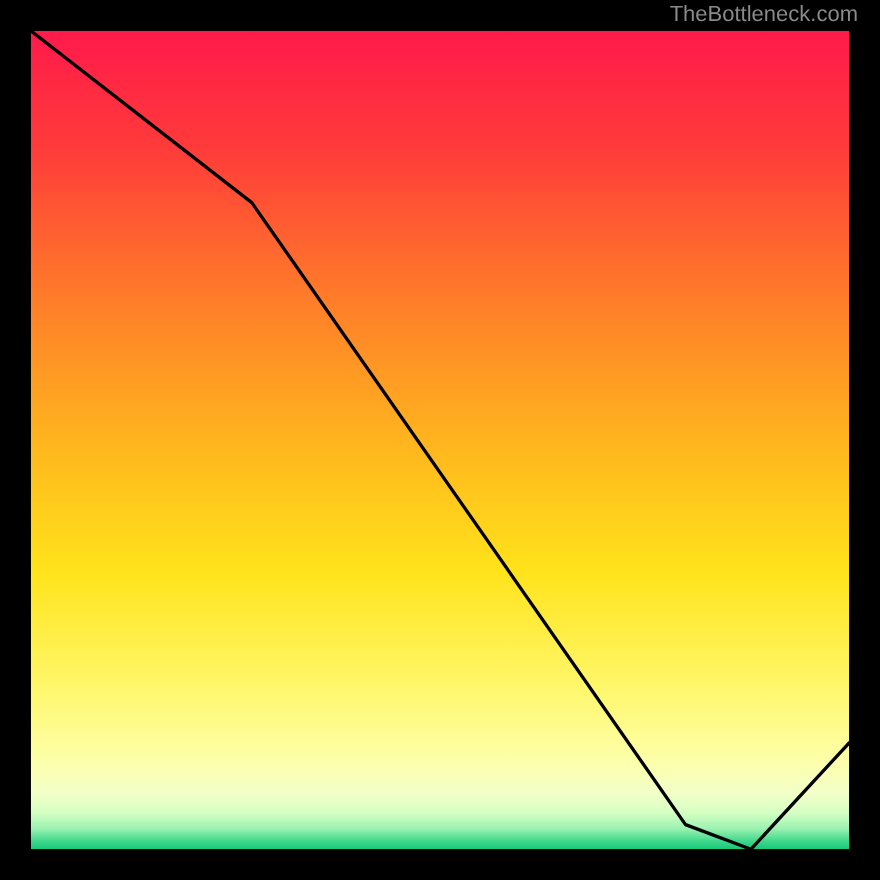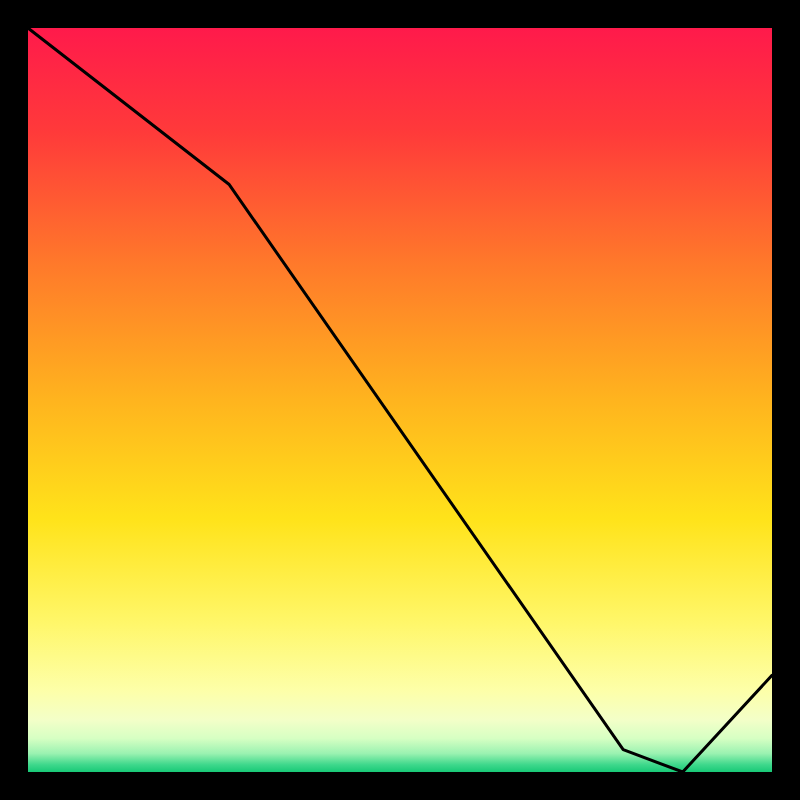--- a/index.html
+++ b/index.html
@@ -7,20 +7,21 @@
   .attrib{position:absolute;top:2px;right:20px;font-family:Arial,Helvetica,sans-serif;font-size:20px;color:#8a8a8a;font-weight:400}
   .plot{position:absolute;left:28px;top:28px;width:744px;height:744px;background:#000}
   .grad{position:absolute;left:0;top:0;width:100%;height:100%}
   svg.line{position:absolute;left:0;top:0;width:100%;height:100%}
   .bottom-label{position:absolute;font-family:Arial,Helvetica,sans-serif;font-size:10px;font-weight:700;color:#b01d1d;letter-spacing:0.5px;white-space:nowrap}
 </style>
 </head>
 <body>
 
 <div class="wrap">
+  <div class="attrib">TheBottleneck.com</div>
 
   <div class="plot">
     <svg class="grad" viewBox="0 0 744 744" preserveAspectRatio="none">
       <defs>
         <linearGradient id="bg" x1="0" y1="0" x2="0" y2="1">
             <stop offset="0%" stop-color="#ff1a4b"></stop>
             <stop offset="14.000000000000002%" stop-color="#ff3a3a"></stop>
             <stop offset="32%" stop-color="#ff7a2a"></stop>
             <stop offset="50%" stop-color="#ffb41e"></stop>
             <stop offset="66%" stop-color="#ffe31a"></stop>

